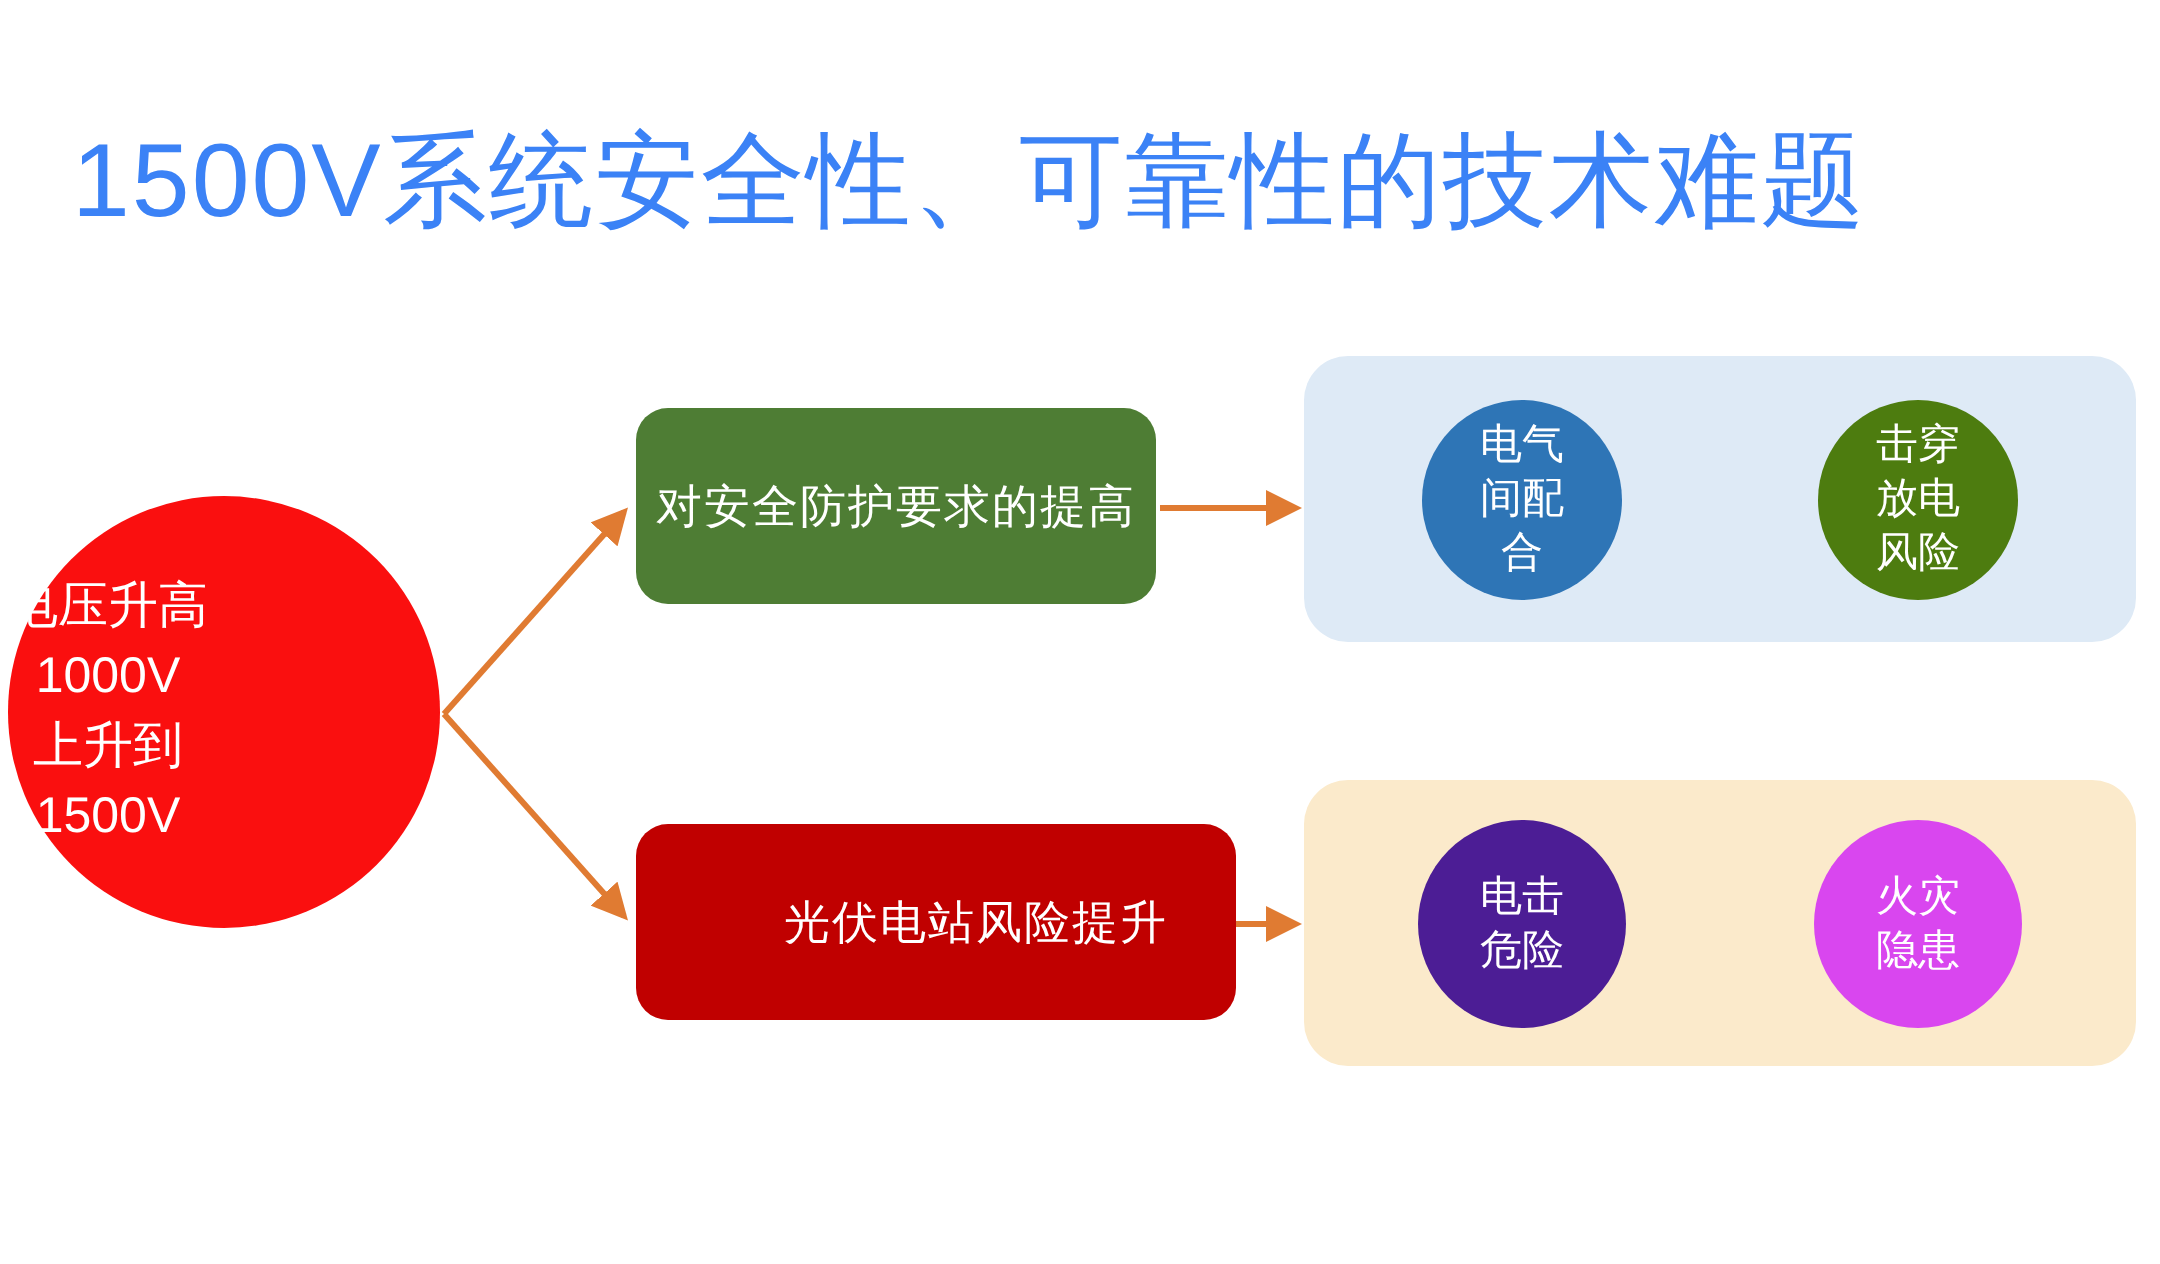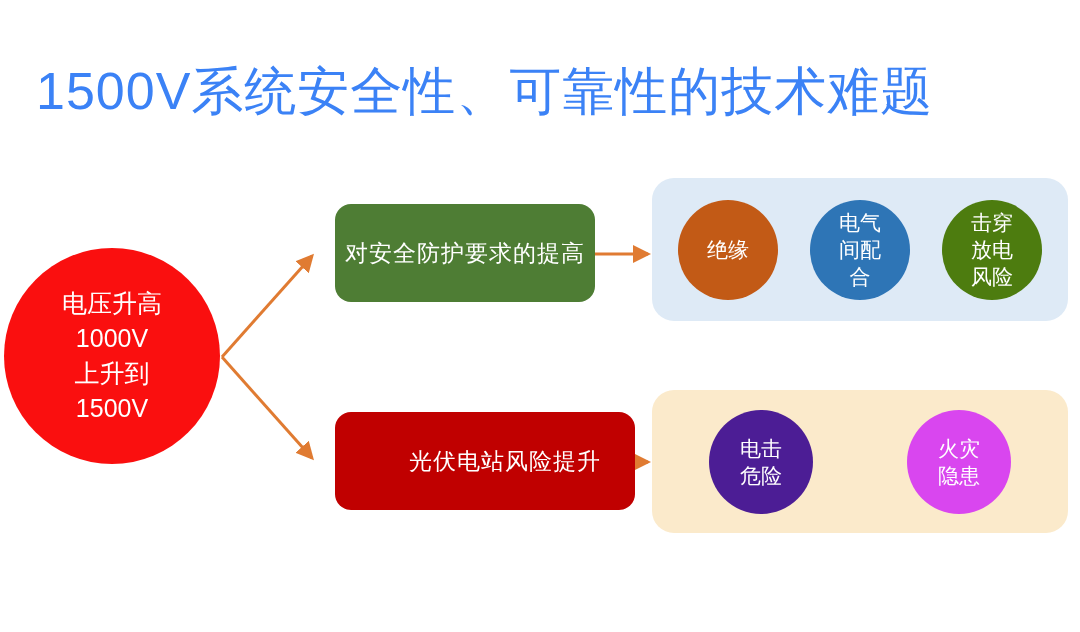--- a/index.html
+++ b/index.html
@@ -48,21 +48,21 @@
   #source-circle {
     position: absolute;
     left: 4px;
     top: 248px;
     width: 216px;
     height: 216px;
     border-radius: 50%;
     background: #FA0F0F;
     display: flex;
     align-items: center;
-    justify-content: center;
+    justify-content: flex-start;
     text-align: center;
   }
   #source-circle .lines {
     color: #ffffff;
     font-size: 25px;
     line-height: 35px;
     font-weight: 400;
   }
 
   
@@ -70,21 +70,20 @@
     position: absolute;
     width: 260px;
     height: 98px;
     border-radius: 16px;
     display: flex;
     align-items: center;
     justify-content: center;
     color: #ffffff;
     font-size: 23px;
     letter-spacing: 1px;
-    margin-left: 17px;
   }
   #box-safety {
     left: 318px;
     top: 204px;
     background: #4E7D34;
   }
   #box-risk {
     left: 318px;
     top: 412px;
     background: #C00000;
@@ -161,25 +160,20 @@
 
   <div class="mid-box" id="box-safety">
     <span>对安全防护要求的提高</span>
   </div>
 
   <div class="mid-box" id="box-risk">
     <span>光伏电站风险提升</span>
   </div>
 
   <div class="panel" id="panel-safety">
-    <div class="bubble" style="background:#C25A16">
-      <div>
-        <div>绝缘</div>
-      </div>
-    </div>
     <div class="bubble" style="background:#2E75B6">
       <div>
         <div>电气</div>
         <div>间配</div>
         <div>合</div>
       </div>
     </div>
     <div class="bubble" style="background:#4d7c0f">
       <div>
         <div>击穿</div>

